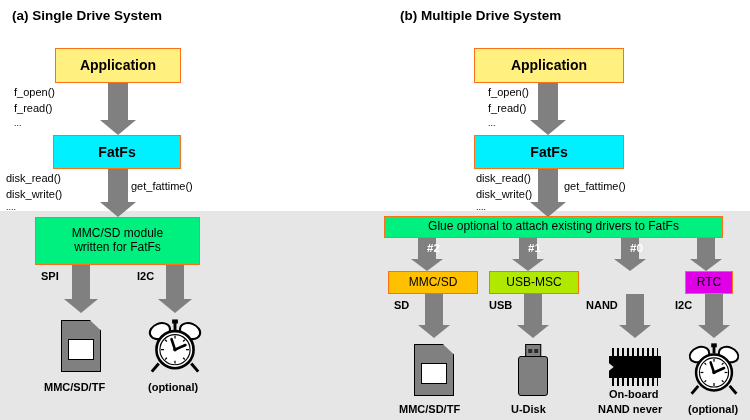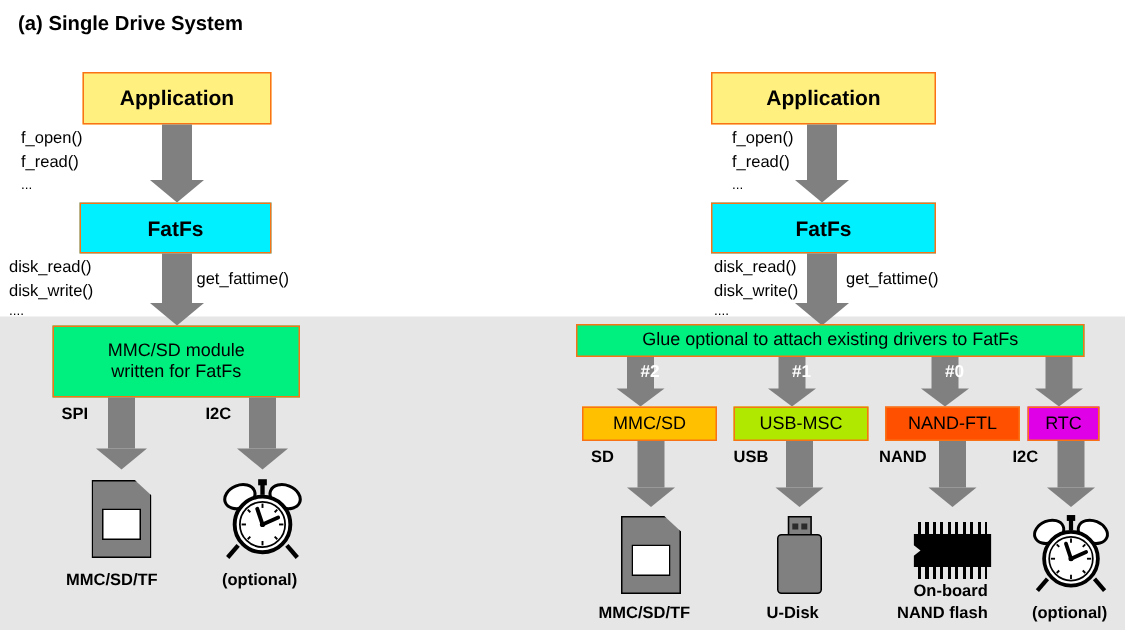--- a/index.html
+++ b/index.html
@@ -183,20 +183,21 @@
           <line x1="67" y1="75" x2="64" y2="72"></line>
       </g>
       <line x1="50" y1="58" x2="44" y2="40" stroke="#000" stroke-width="4.5" stroke-linecap="round"></line>
       <line x1="50" y1="58" x2="68" y2="50" stroke="#000" stroke-width="4.5" stroke-linecap="round"></line>
       <circle cx="50" cy="58" r="3" fill="#000"></circle>
     </svg>
   </div>
   <div class="lbl bold" style="left:148px;top:381px;">(optional)</div>
 
 
+  <div class="panel-title" style="left:400px;top:8px;">(b) Multiple Drive System</div>
 
   <div class="box b-strong" style="left:474px;top:48px;width:150px;height:35px;background:#FFF080;font-size:14px;">Application</div>
 
   <div class="arrow" style="left:530px;top:83px;width:36px;height:52px;">
     <div class="shaft" style="width:20px;height:38px;"></div>
     <div class="head" style="border-left-width:18px;border-right-width:18px;border-top-width:15px;"></div>
   </div>
 
   <div class="lbl" style="left:488px;top:86px;">f_open()</div>
   <div class="lbl" style="left:488px;top:102px;">f_read()</div>
@@ -234,21 +235,20 @@
   </div>
   <div class="lbl white" style="left:630px;top:242px;">#0</div>
 
   <div class="arrow" style="left:690px;top:238px;width:32px;height:33px;">
     <div class="shaft" style="width:18px;height:22px;"></div>
     <div class="head" style="border-left-width:16px;border-right-width:16px;border-top-width:12px;"></div>
   </div>
 
   <div class="box" style="left:388px;top:271px;width:90px;height:23px;background:#FFC000;font-size:12px;">MMC/SD</div>
   <div class="box" style="left:489px;top:271px;width:90px;height:23px;background:#B0E800;font-size:12px;">USB-MSC</div>
-  <div class="box" style="left:590px;top:271px;width:90px;height:23px;background:#FF5000;font-size:12px;">NAND-FTL</div>
   <div class="box" style="left:685px;top:271px;width:48px;height:23px;background:#E000E8;font-size:12px;">RTC</div>
 
   <div class="arrow" style="left:418px;top:294px;width:32px;height:44px;">
     <div class="shaft" style="width:18px;height:31px;"></div>
     <div class="head" style="border-left-width:16px;border-right-width:16px;border-top-width:13px;"></div>
   </div>
   <div class="lbl bold" style="left:394px;top:299px;">SD</div>
 
   <div class="arrow" style="left:517px;top:294px;width:32px;height:44px;">
     <div class="shaft" style="width:18px;height:31px;"></div>
@@ -282,21 +282,21 @@
     <div class="body"></div>
   </div>
   <div class="lbl bold" style="left:511px;top:403px;">U-Disk</div>
 
   <div class="chip" style="left:609px;top:348px;width:52px;height:38px;">
     <div class="pins top"></div>
       <div class="die"></div>
       <div class="pins bot"></div>
   </div>
   <div class="lbl bold" style="left:609px;top:388px;text-align:right;">On-board</div>
-  <div class="lbl bold" style="left:598px;top:403px;">NAND flash</div>
+  <div class="lbl bold" style="left:598px;top:403px;">NAND never</div>
 
   <div class="clock" style="left:686px;top:340px;width:56px;height:56px;">
     <svg viewBox="0 0 100 100">
       <ellipse cx="24" cy="26" rx="18" ry="13" transform="rotate(-22 24 26)" fill="#fff" stroke="#000" stroke-width="3.5"></ellipse>
       <ellipse cx="76" cy="26" rx="18" ry="13" transform="rotate(22 76 26)" fill="#fff" stroke="#000" stroke-width="3.5"></ellipse>
       <rect x="45" y="6" width="10" height="7" fill="#000"></rect>
       <rect x="47.5" y="12" width="5" height="12" fill="#000"></rect>
       <path d="M22 82 L10 96" stroke="#000" stroke-width="5" fill="none"></path>
       <path d="M78 82 L90 96" stroke="#000" stroke-width="5" fill="none"></path>
       <circle cx="50" cy="58" r="32" fill="#fff" stroke="#000" stroke-width="4.5"></circle>

